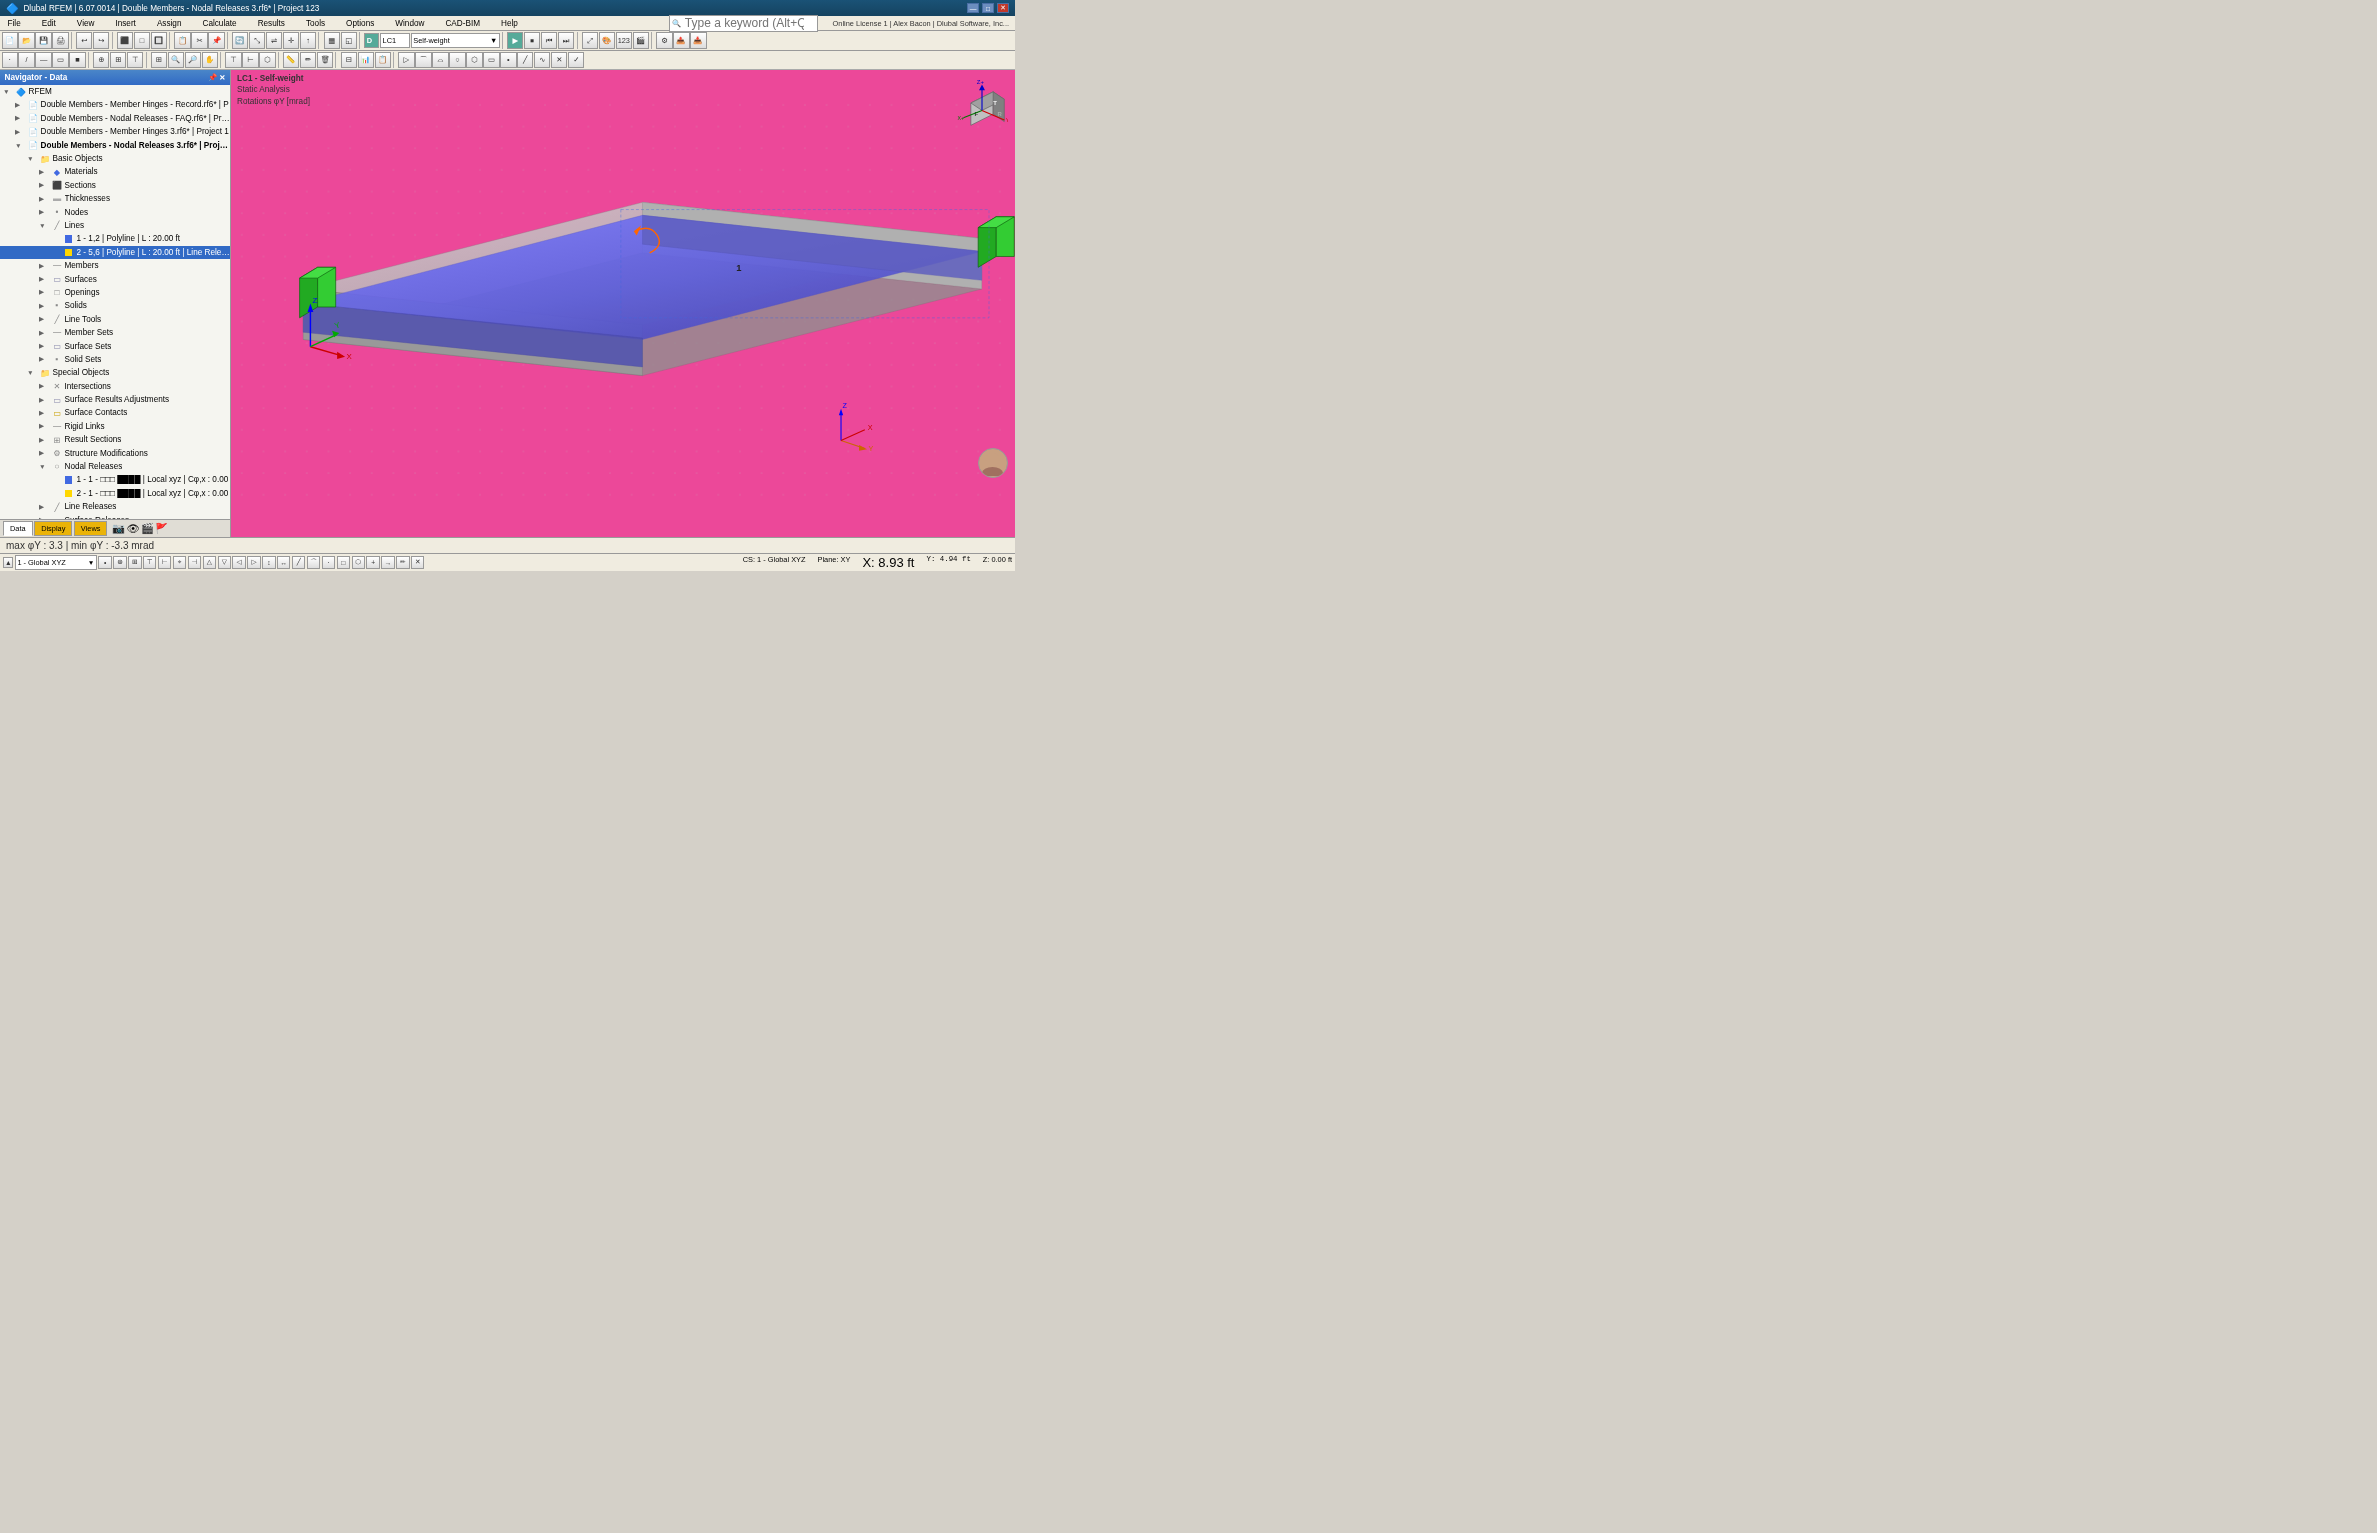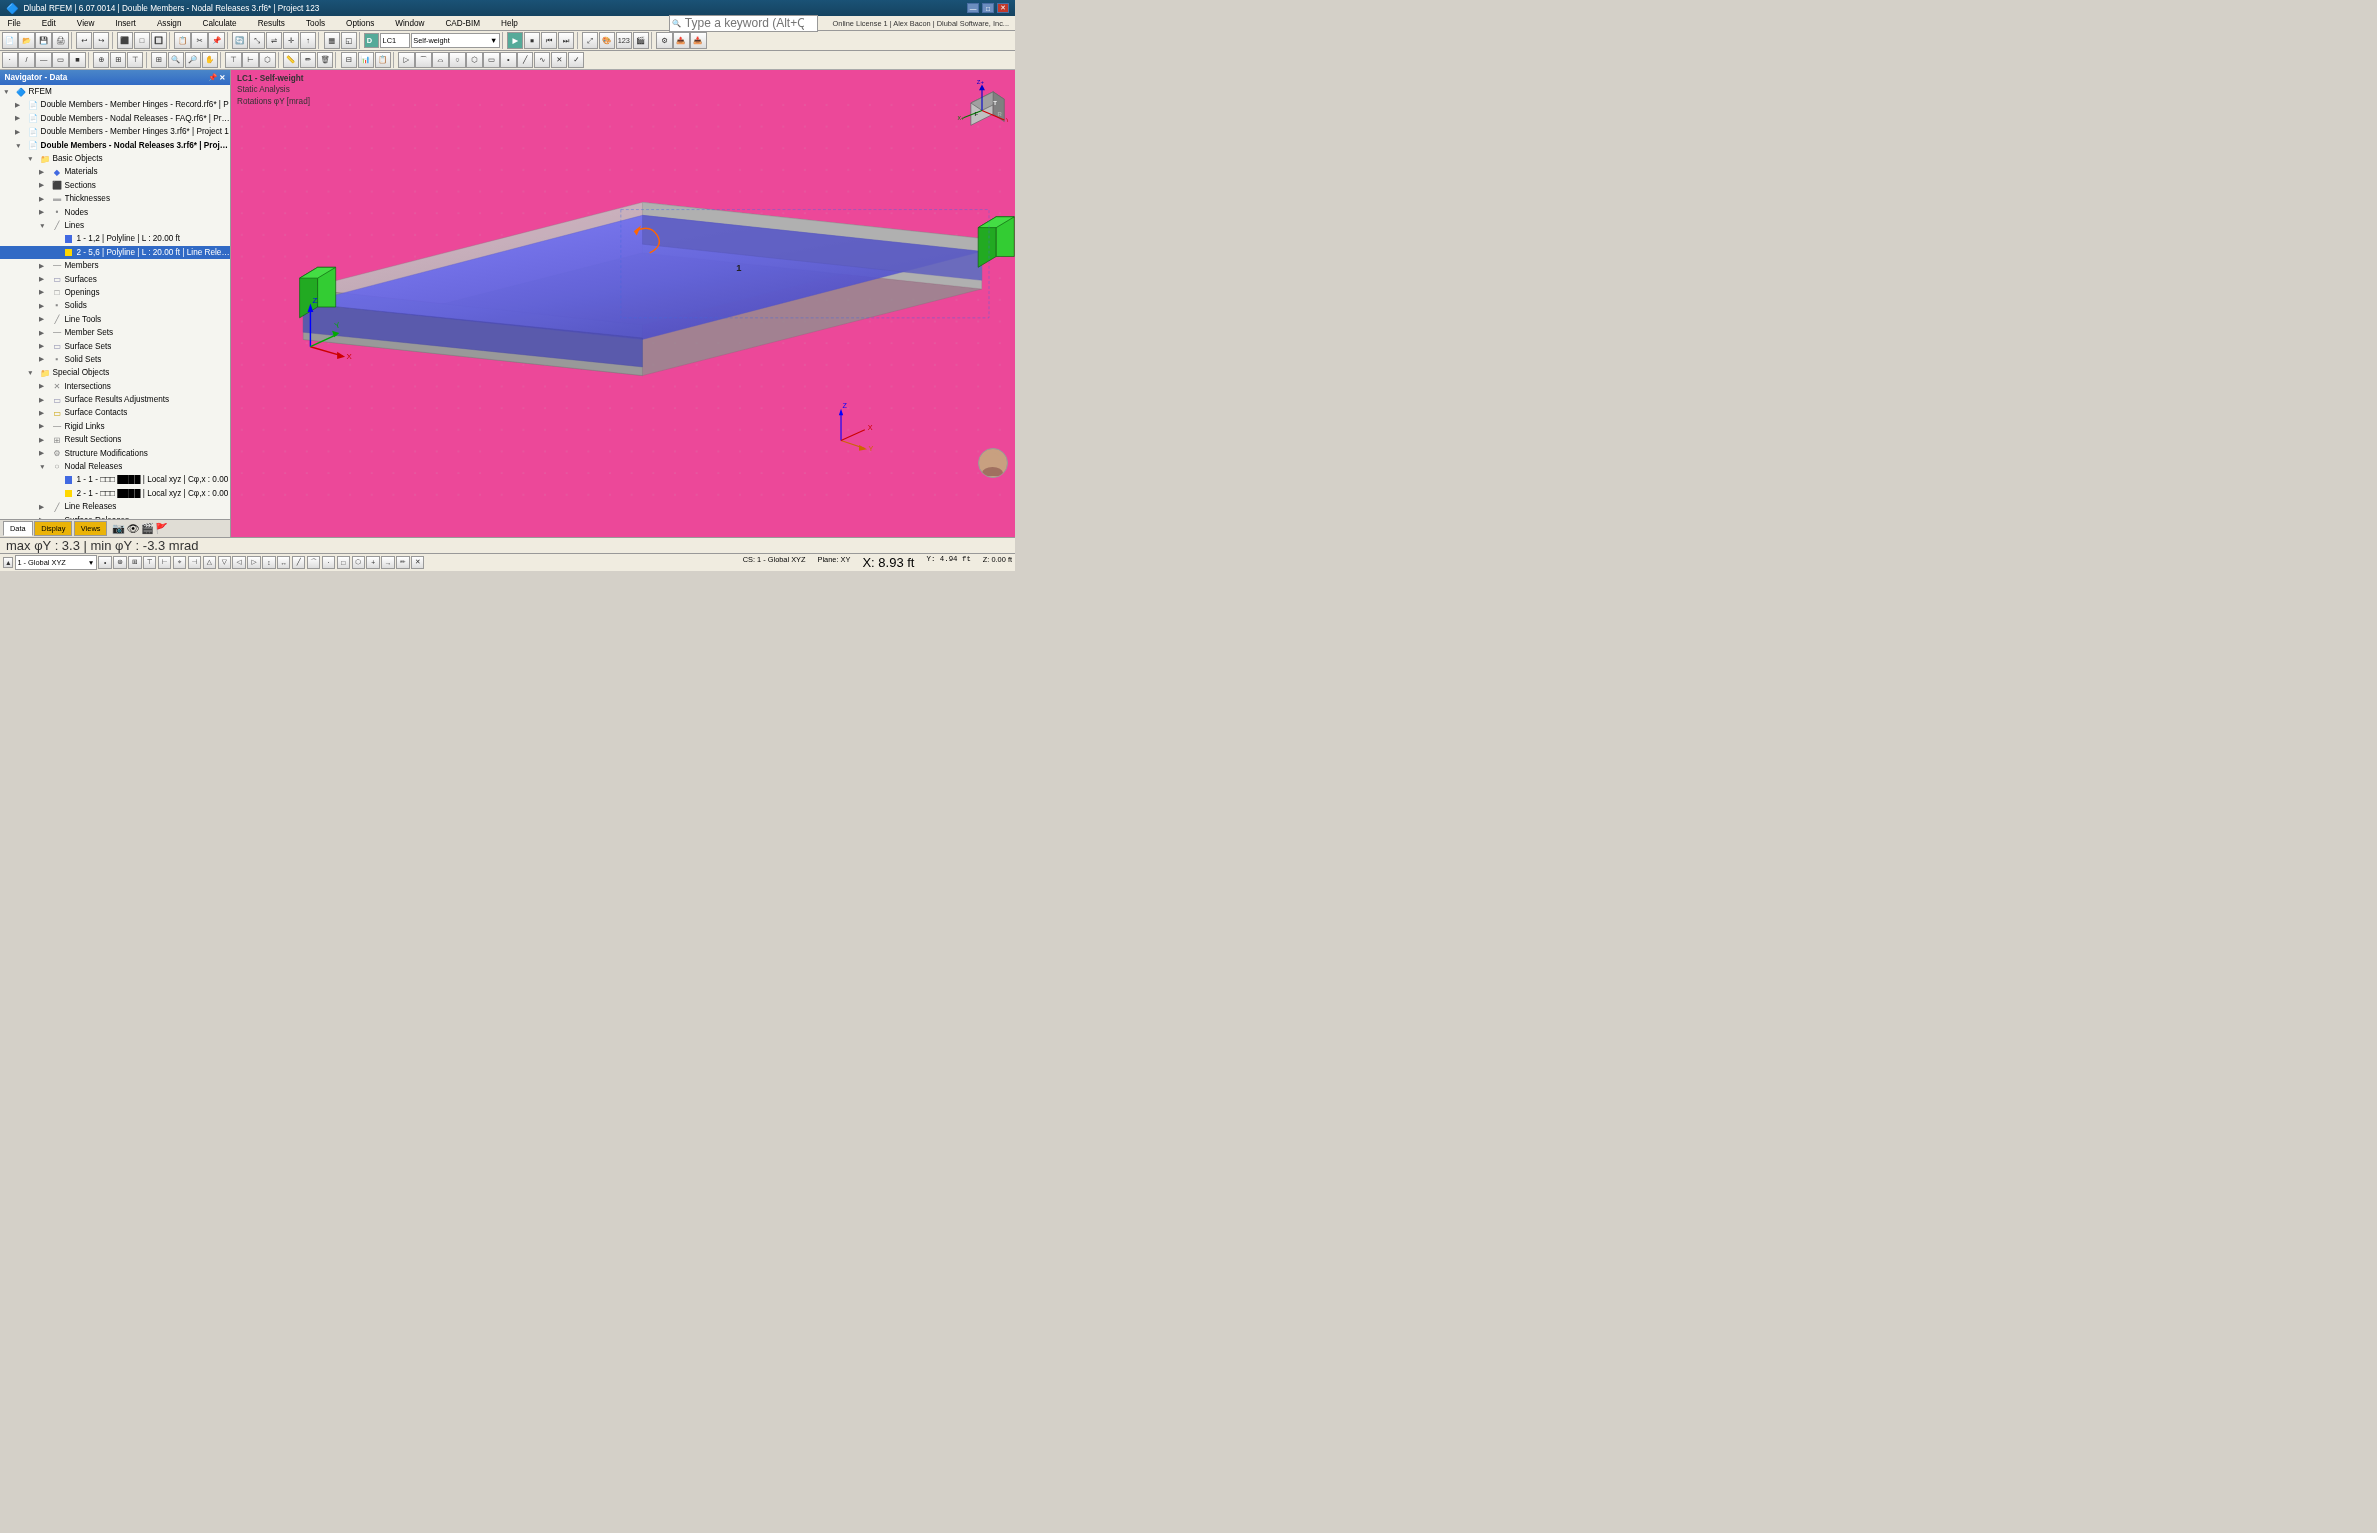--- a/index.html
+++ b/index.html
@@ -687,21 +687,21 @@
     <div class="avatar">
       <svg width="27" height="27" viewBox="0 0 36 36">
         <circle cx="18" cy="14" r="9" fill="#c8a080"></circle>
         <ellipse cx="18" cy="32" rx="14" ry="8" fill="#a07060"></ellipse>
       </svg>
     </div>
   </div>
 </div>
 
 <div class="status-bar">
-  <span style="font-size:13px;">max φY : 3.3 | min φY : -3.3 mrad</span>
+  <span style="font-size:10px;">max φY : 3.3 | min φY : -3.3 mrad</span>
 </div>
 
 <div class="bottom-toolbar">
 
   <div class="toolbar-btn" style="width:10.4px; height:10.4px; font-size:6.7px;">▲</div>
   <div class="toolbar-combo" style="width:82px;">
     <span>1 - Global XYZ</span>
     <span style="margin-left:auto; font-size:6.7px;">▼</span>
   </div>
 

